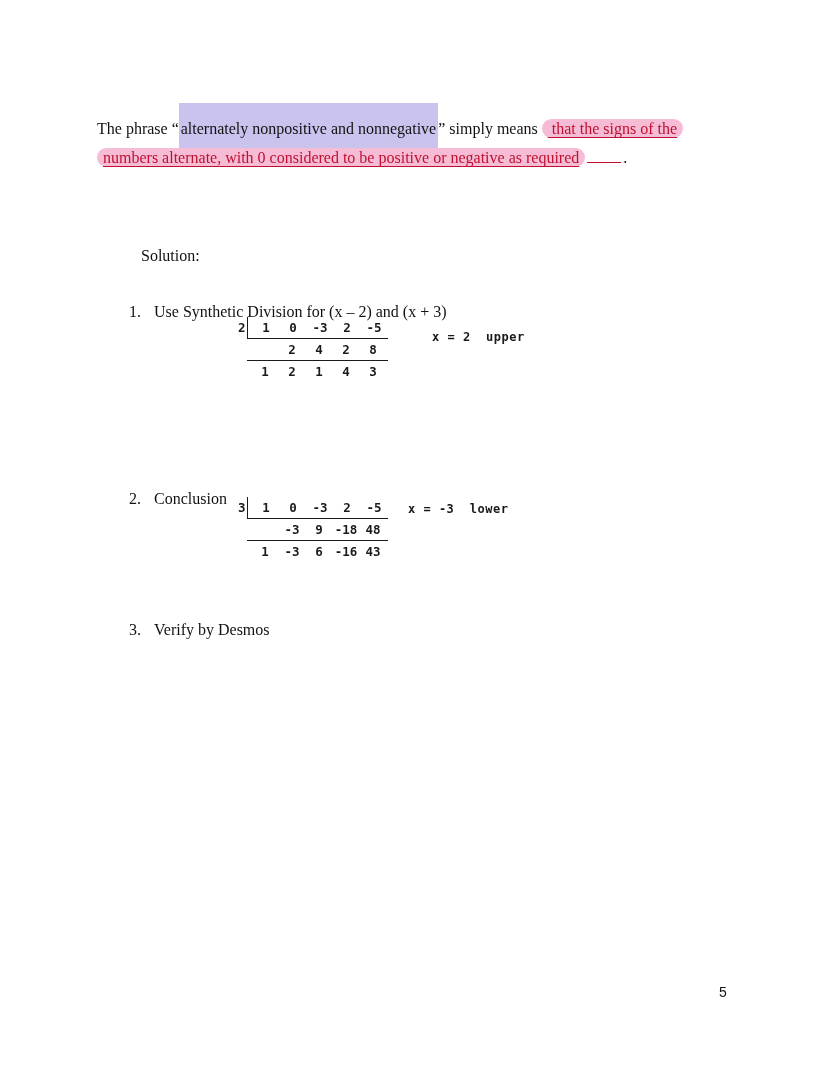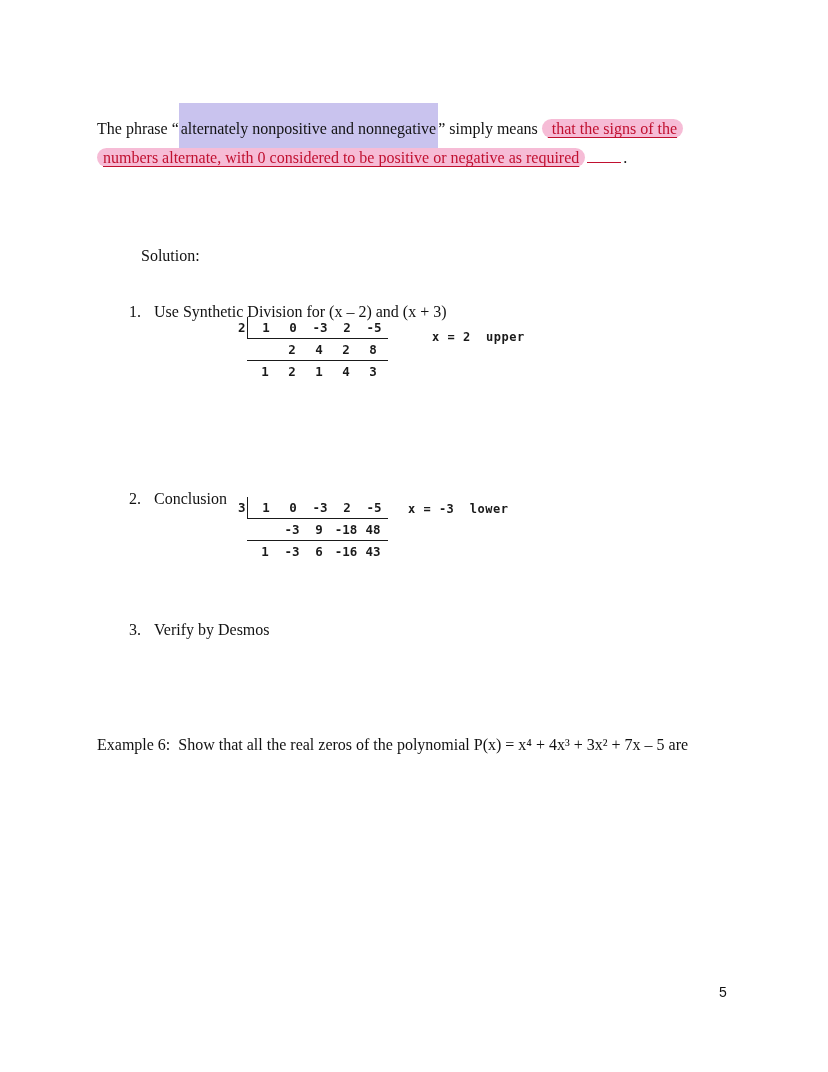--- a/index.html
+++ b/index.html
@@ -83,16 +83,15 @@
 <div class="synth synth2">
   <span class="divisor">3</span><span class="rows"><span class="row r1"><span class="cell">1</span><span class="cell">0</span><span class="cell">-3</span><span class="cell">2</span><span class="cell">-5</span></span><span class="row r2"><span class="cell"></span><span class="cell">-3</span><span class="cell">9</span><span class="cell">-18</span><span class="cell">48</span></span><span class="row r3"><span class="cell">1</span><span class="cell">-3</span><span class="cell">6</span><span class="cell">-16</span><span class="cell">43</span></span></span>
 </div>
 <div class="ann ann2">x = -3  lower</div>
 
 <div class="step step3">
   <span class="num">3.</span><span class="lbl">Verify by Desmos</span>
 </div>
 
 <div class="para ex6">
-  <span class="line">Example 6:  Show that all the real zeros of the polynomial P(x) = x⁴ + 4x³ + 3x² + 7x – 5 are</span>
 </div>
 
 <div class="pagenum">5</div>
 
 </body></html>

